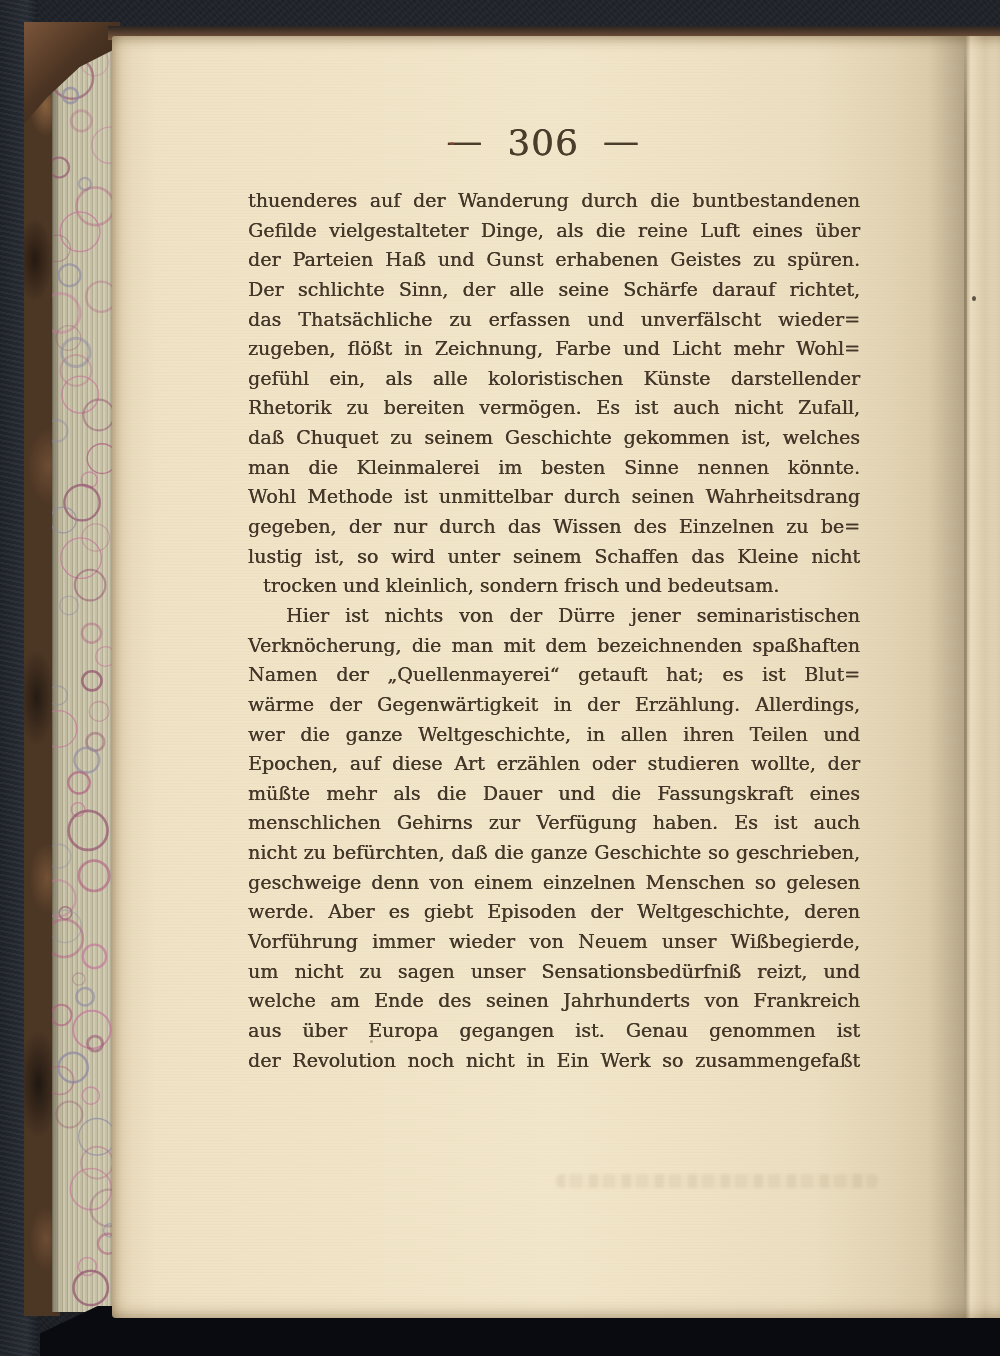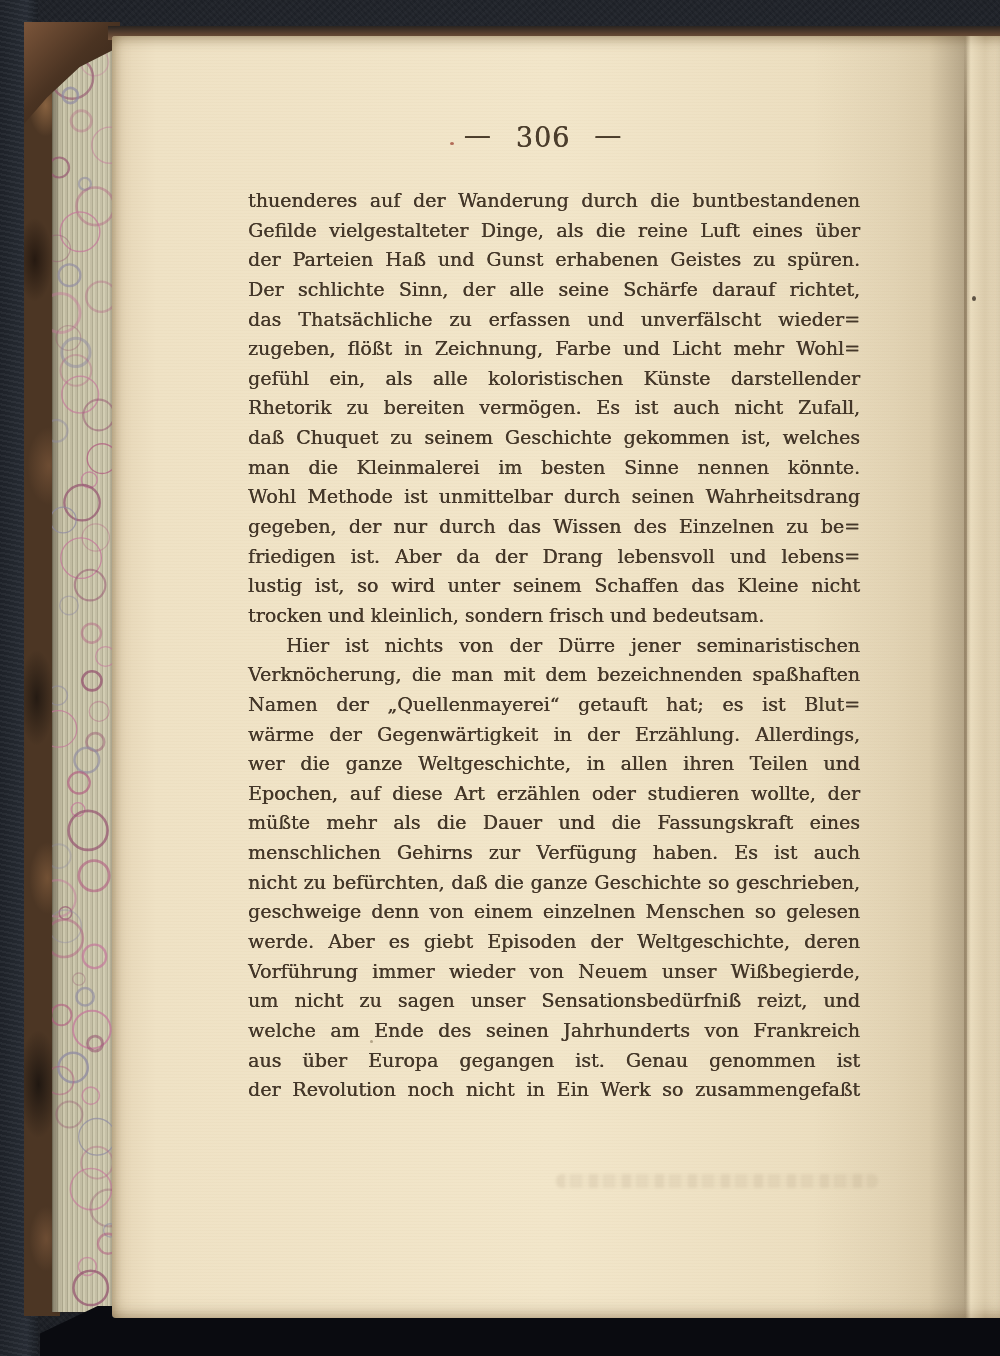--- a/index.html
+++ b/index.html
@@ -101,40 +101,40 @@
   .fold-line {
     left: 852px; top: 0; width: 3px; height: 1282px;
     background: linear-gradient(to bottom, rgba(90,68,42,0.0), rgba(90,68,42,0.35) 8%, rgba(90,68,42,0.28) 90%, rgba(90,68,42,0.0));
     filter: blur(0.6px);
   }
 
   .header {
     left: 126px; top: 86px; width: 610px;
     text-align: center;
     color: #4b3d2c;
-    font-size: 27px;
+    font-size: 36px;
     letter-spacing: 1px;
     text-shadow: 0.3px 0 0 currentColor;
   }
   .header .dash { margin: 0 24px; position: relative; top: -2px; }
 
   .text-block {
     left: 136px; top: 150px; width: 612px;
     color: #443729;
     font-size: 19px;
     text-shadow: 0.35px 0 0 currentColor;
   }
   .line {
     height: 29.65px;
     line-height: 29.65px;
     text-align: justify;
     text-align-last: justify;
     overflow: visible;
   }
-  .line.para-end { text-align-last: left; }
+  .line.para-end { text-align-last: left; margin-left: 15px; }
   .line.indent { padding-left: 38px; }
 
   
   .bleed-through {
     left: 444px; top: 1138px; width: 322px; height: 14px;
     background: repeating-linear-gradient(90deg,
       rgba(128,104,76,0.22) 0 9px, rgba(128,104,76,0.04) 9px 14px,
       rgba(128,104,76,0.17) 14px 26px, rgba(128,104,76,0.05) 26px 33px);
     filter: blur(1.4px);
     opacity: 0.55;
@@ -237,21 +237,20 @@
         <div class="line">der Parteien Haß und Gunst erhabenen Geistes zu spüren.</div>
         <div class="line">Der schlichte Sinn, der alle seine Schärfe darauf richtet,</div>
         <div class="line">das Thatsächliche zu erfassen und unverfälscht wieder=</div>
         <div class="line">zugeben, flößt in Zeichnung, Farbe und Licht mehr Wohl=</div>
         <div class="line">gefühl ein, als alle koloristischen Künste darstellender</div>
         <div class="line">Rhetorik zu bereiten vermögen.  Es ist auch nicht Zufall,</div>
         <div class="line">daß Chuquet zu seinem Geschichte gekommen ist, welches</div>
         <div class="line">man die Kleinmalerei im besten Sinne nennen könnte.</div>
         <div class="line">Wohl Methode ist unmittelbar durch seinen Wahrheitsdrang</div>
         <div class="line">gegeben, der nur durch das Wissen des Einzelnen zu be=</div>
-        <div class="line">friedigen ist.  Aber da der Drang lebensvoll und lebens=</div>
         <div class="line">lustig ist, so wird unter seinem Schaffen das Kleine nicht</div>
         <div class="line para-end">trocken und kleinlich, sondern frisch und bedeutsam.</div>
         <div class="line indent">Hier ist nichts von der Dürre jener seminaristischen</div>
         <div class="line">Verknöcherung, die man mit dem bezeichnenden spaßhaften</div>
         <div class="line">Namen der „Quellenmayerei“ getauft hat; es ist Blut=</div>
         <div class="line">wärme der Gegenwärtigkeit in der Erzählung. Allerdings,</div>
         <div class="line">wer die ganze Weltgeschichte, in allen ihren Teilen und</div>
         <div class="line">Epochen, auf diese Art erzählen oder studieren wollte, der</div>
         <div class="line">müßte mehr als die Dauer und die Fassungskraft eines</div>
         <div class="line">menschlichen Gehirns zur Verfügung haben.  Es ist auch</div>

